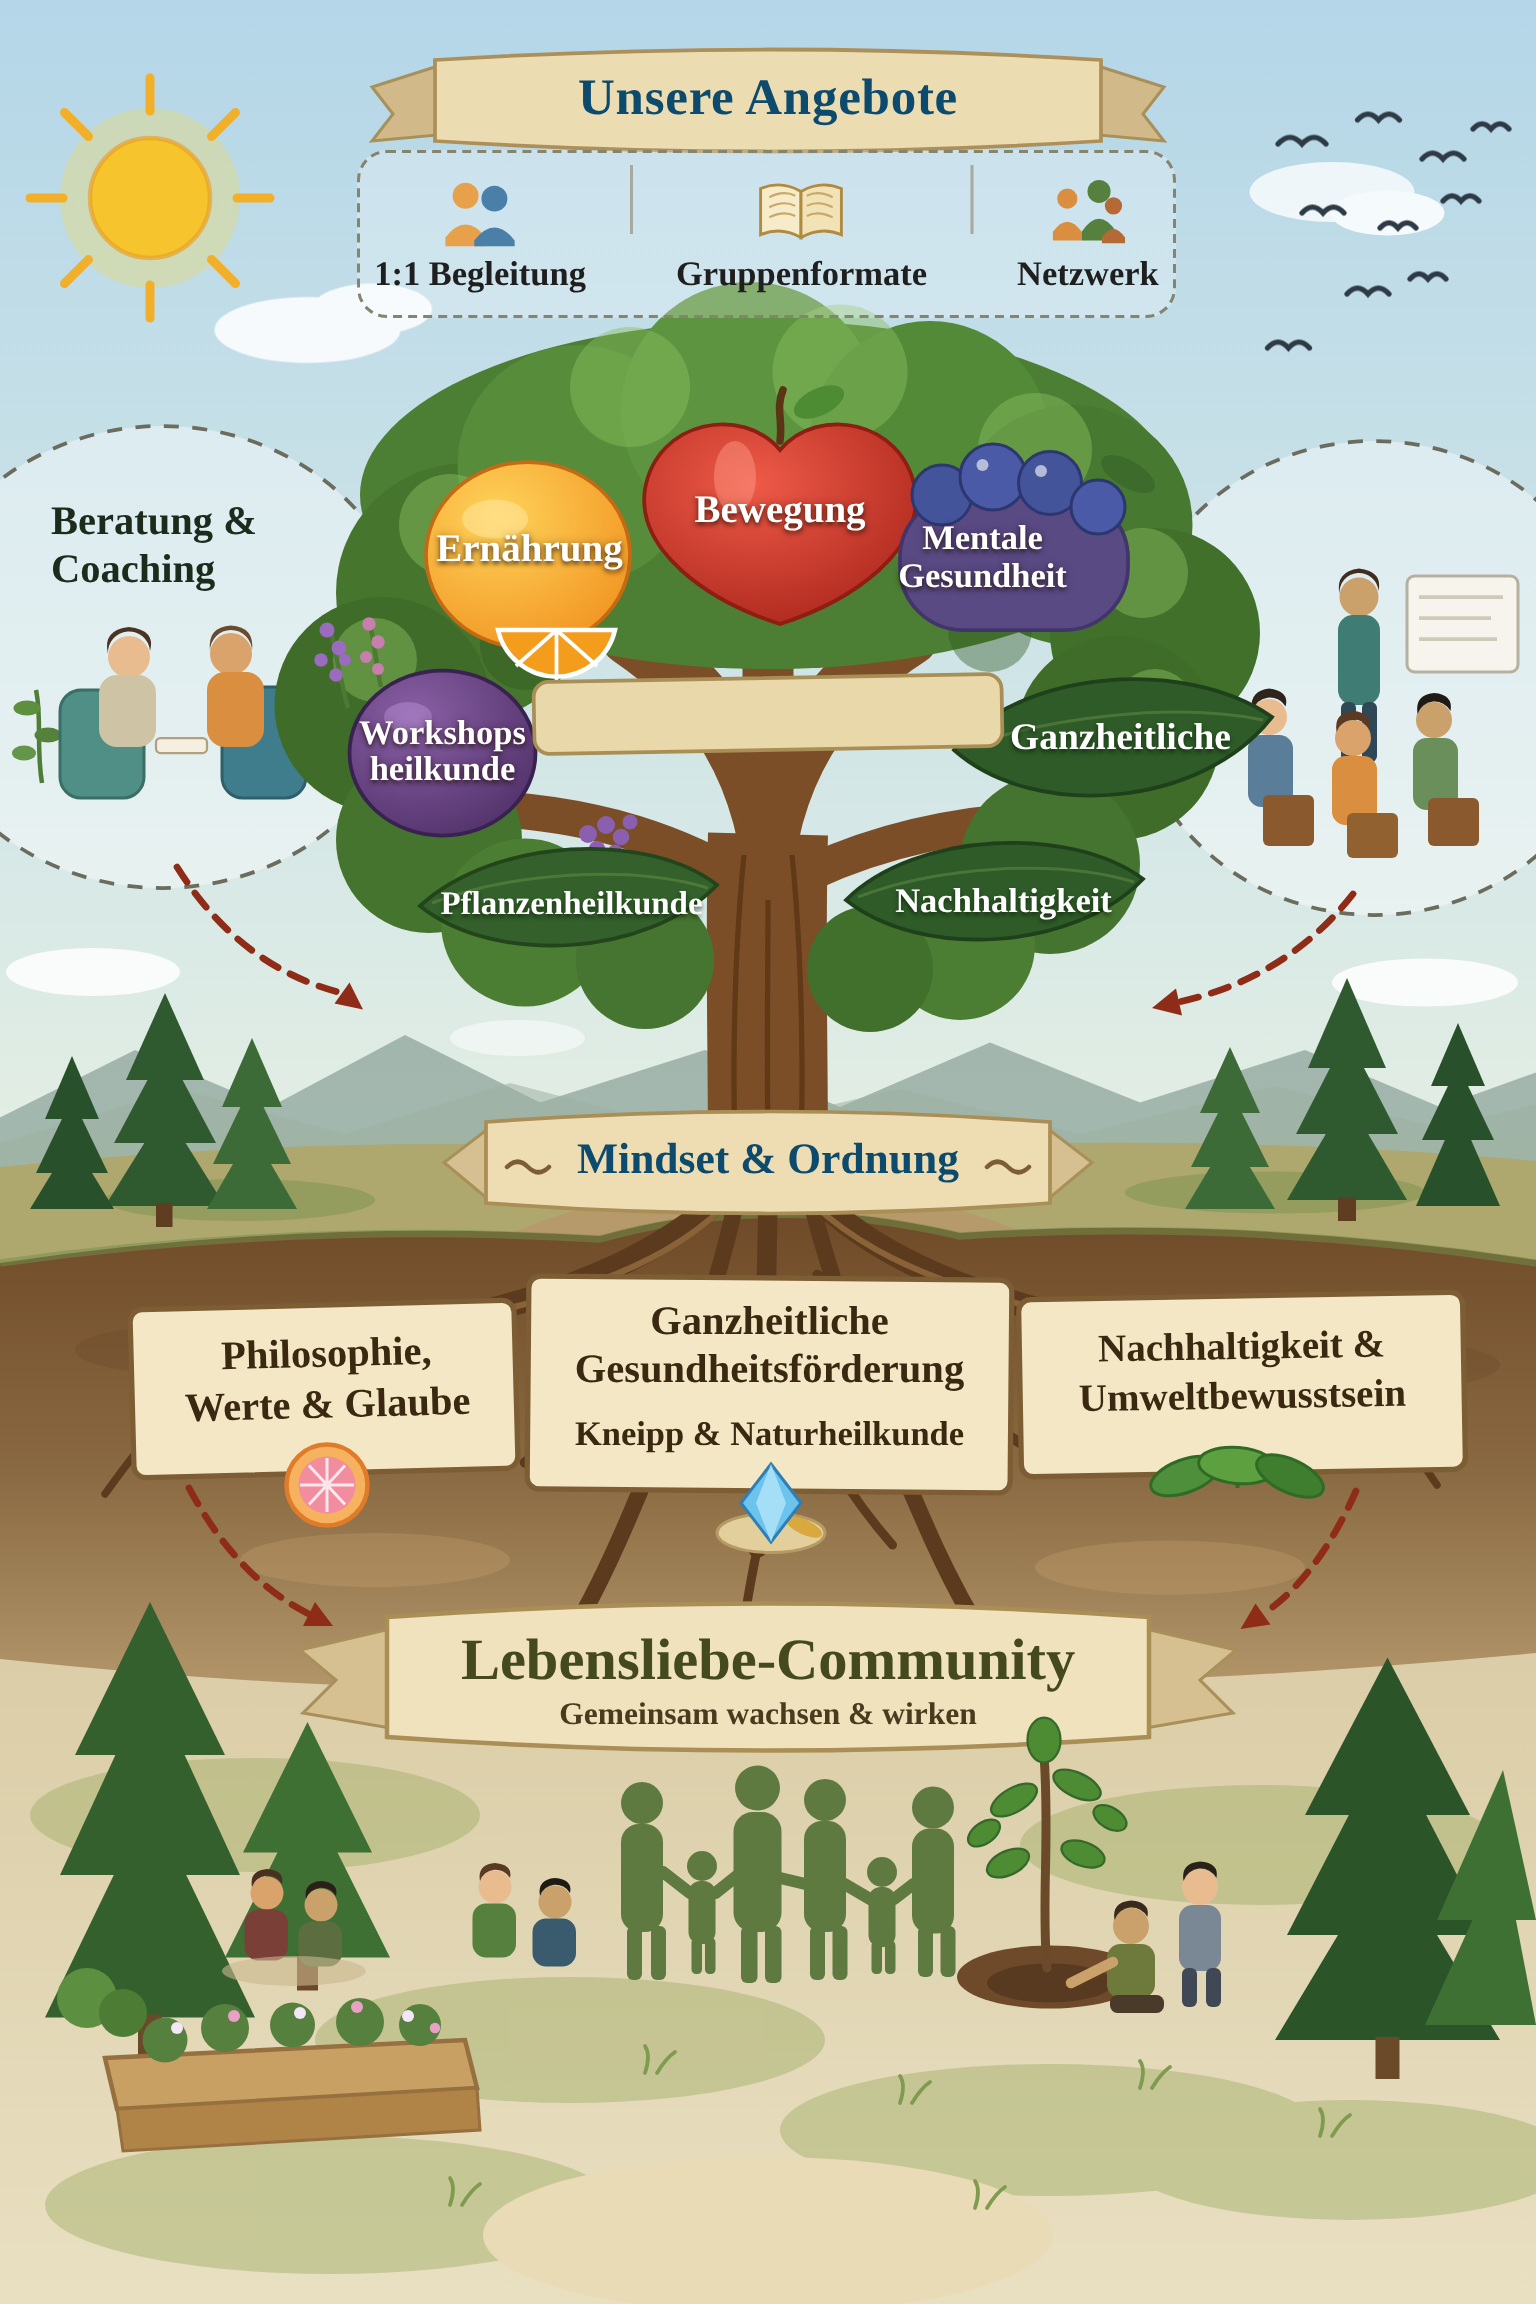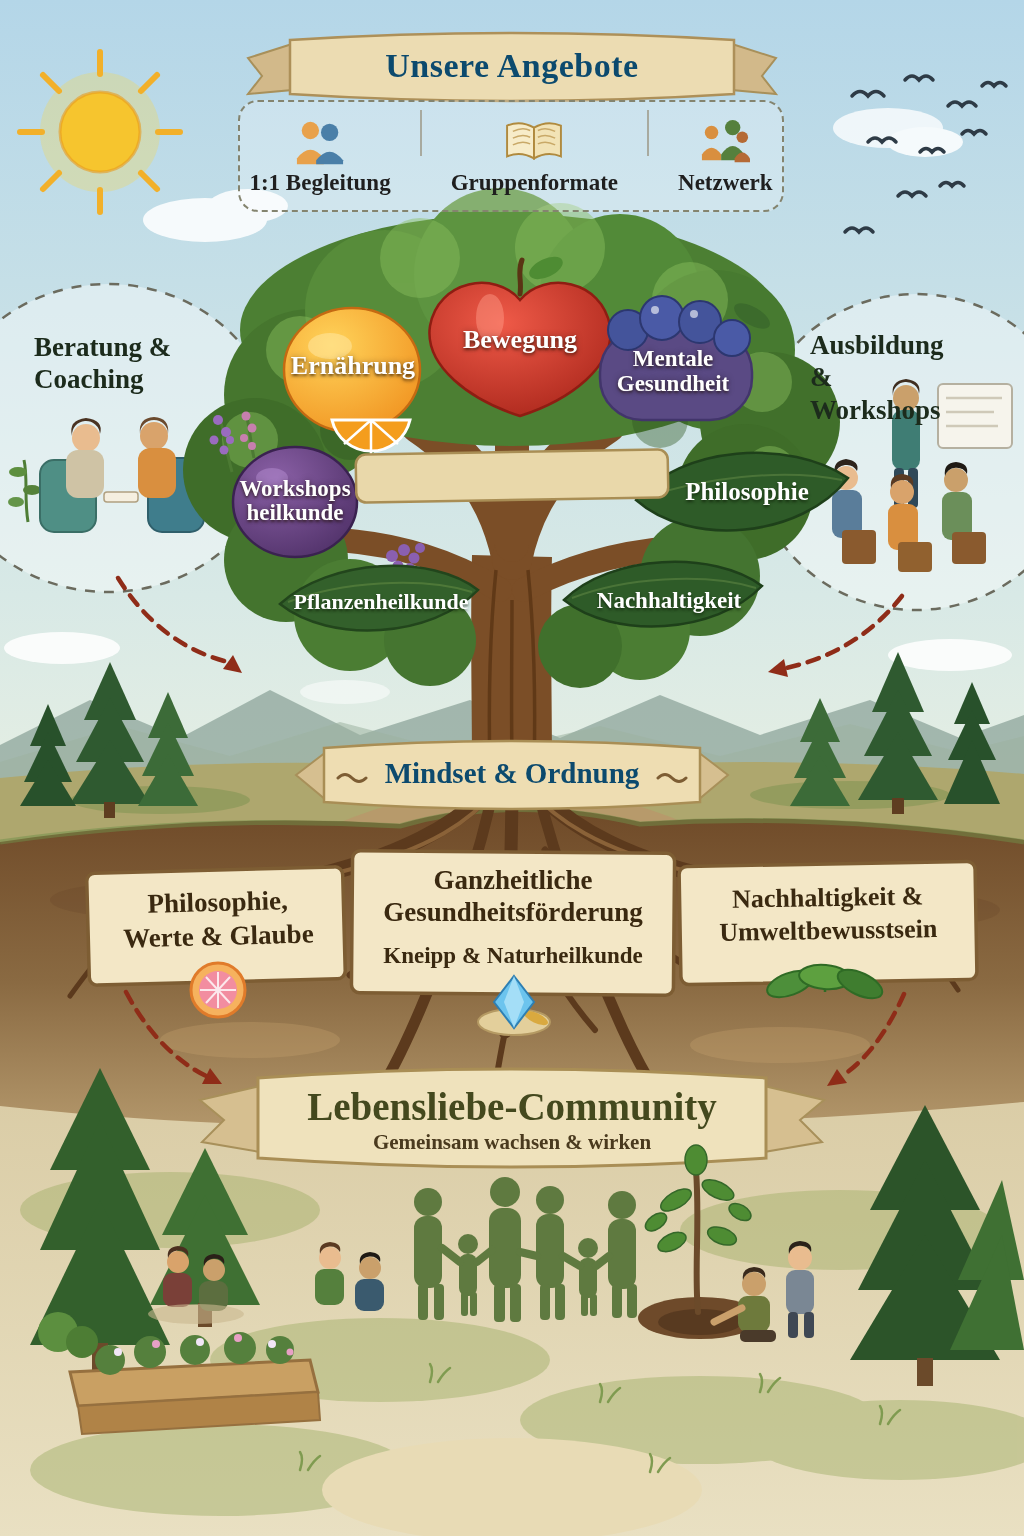--- a/index.html
+++ b/index.html
@@ -573,32 +573,31 @@
         <circle cx="46" cy="20" r="6" fill="#b56a35"></circle>
         <path d="M38 42 Q46 30 54 42 L54 46 L38 46 Z" fill="#b56a35"></path>
       </svg>
     </div>
     <div class="offer-label">Netzwerk</div>
   </div>
 </div>
 
 <div class="label bubble-label" style="left:34px;top:308px;width:195px;font-size:27px;">Beratung &amp; Coaching</div>
 
-<div class="label bubble-label" style="left:810px;top:306px;width:158px;font-size:27px;">Ausbildung &amp; Workshops</div>
 
 <div class="label on-fruit" style="left:288px;top:350px;width:130px;font-size:26px;">Ernährung</div>
 
 <div class="label on-fruit" style="left:454px;top:324px;width:132px;font-size:26px;">Bewegung</div>
 
-<div class="label on-fruit" style="left:602px;top:346px;width:142px;font-size:23px;line-height:1.1;">Mentale Gesundheit</div>
+<div class="label on-fruit" style="left:584px;top:346px;width:142px;font-size:23px;line-height:1.1;">Mentale Gesundheit</div>
 
 <div class="label on-fruit" style="left:233px;top:477px;width:124px;font-size:23px;line-height:1.05;">Workshops heilkunde</div>
 
 
-<div class="label on-leaf" style="left:664px;top:477px;width:166px;font-size:25px;">Philosophie</div>
+<div class="label on-leaf" style="left:664px;top:477px;width:166px;font-size:25px;">Ganzheitliche</div>
 
 <div class="label on-leaf" style="left:286px;top:589px;width:190px;font-size:22px;">Pflanzenheilkunde</div>
 
 <div class="label on-leaf" style="left:574px;top:587px;width:190px;font-size:23px;">Nachhaltigkeit</div>
 
 <div class="label banner-text" style="left:350px;top:756px;width:324px;font-size:29px;">Mindset &amp; Ordnung</div>
 
 <div class="label" style="left:112px;top:886px;width:212px;font-size:27px;line-height:1.25;transform:rotate(-1.5deg);color:#3a2910;">Philosophie, Werte &amp; Glaube</div>
 
 <div class="label" style="left:362px;top:864px;width:302px;font-size:27px;line-height:1.2;color:#3a2910;">Ganzheitliche Gesundheitsförderung</div>

